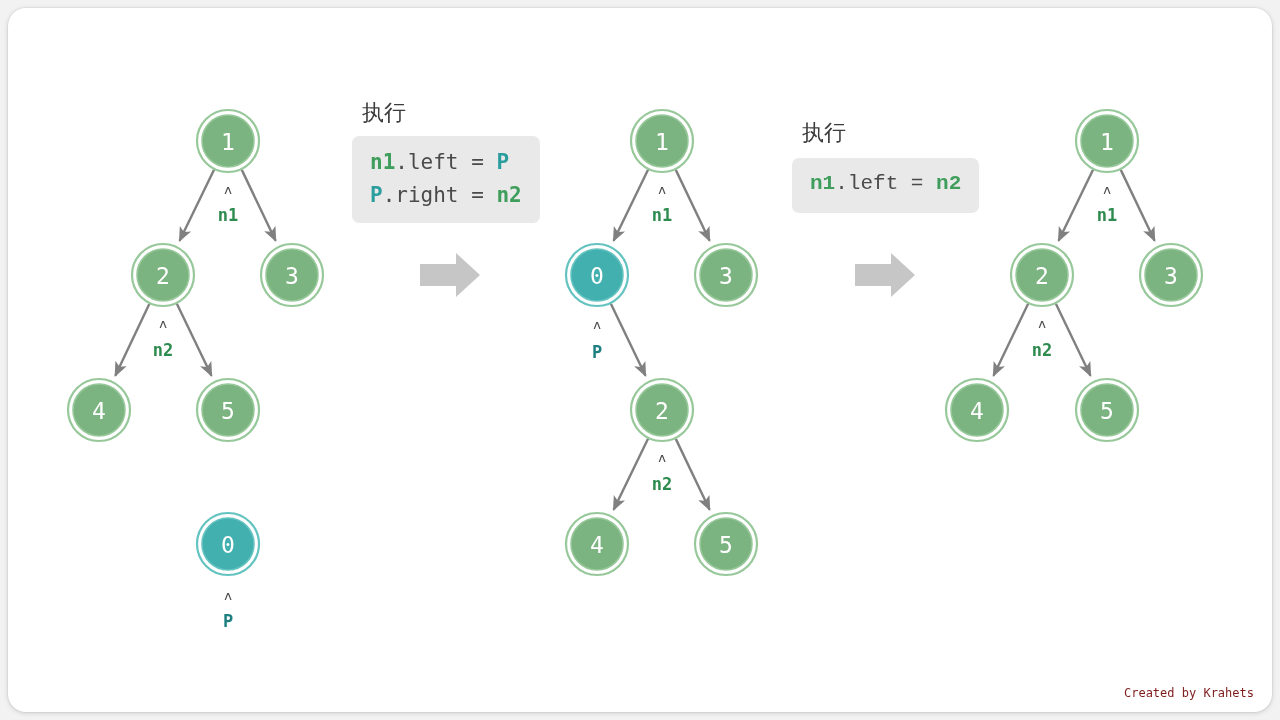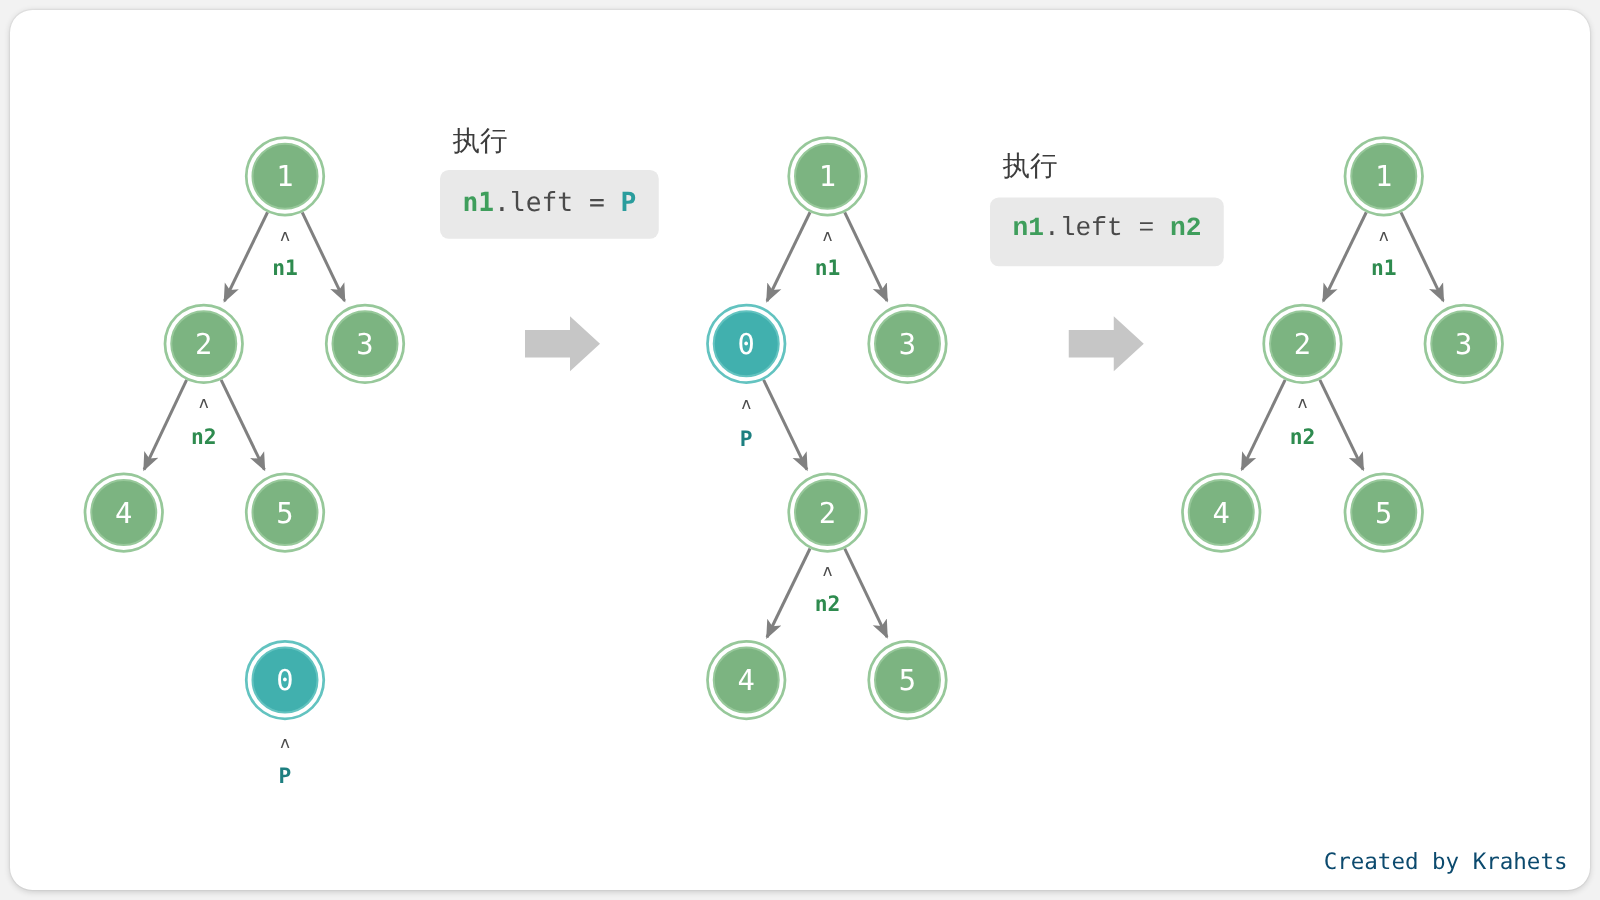--- a/index.html
+++ b/index.html
@@ -81,22 +81,22 @@
     white-space: pre;
   }
   .tok-n  { color: #3f9e5c; font-weight: bold; }
   .tok-p  { color: #2a9d9d; font-weight: bold; }
   .tok-op { color: #4a4a4a; }
   .credit {
     position: absolute;
     right: 26px;
     bottom: 20px;
     font-family: "DejaVu Sans Mono", monospace;
-    font-size: 18px;
-    color: #0c4a6e;
+    font-size: 12px;
+    color: #7f1d1d;
     white-space: nowrap;
   }
 </style>
 </head>
 <body>
 
 <div id="stage">
   <div id="card"></div>
 
   <svg id="diagram" viewBox="0 0 1280 720" xmlns="http://www.w3.org/2000/svg">
@@ -226,19 +226,19 @@
           <text x="1107" y="189" class="caret">ʌ</text>
           <text x="1107" y="215" class="ptr-label green">n1</text>
           <text x="1042" y="323" class="caret">ʌ</text>
           <text x="1042" y="350" class="ptr-label green">n2</text>
         </g>
       </g>
   </svg>
 
   <div id="overlay">
       <div class="cjk-label" style="left: 362px; top: 98px;">执行</div>
-      <div class="code-block" style="left: 352px; top: 136px;"><div><span class="tok-n">n1</span><span class="tok-op">.left = </span><span class="tok-p">P</span></div></div>
+      <div class="code-block" style="left: 352px; top: 136px;"><div><span class="tok-n">n1</span><span class="tok-op">.left = </span><span class="tok-p">P</span></div><div><span class="tok-p">P</span><span class="tok-op">.right = </span><span class="tok-n">n2</span></div></div>
       <div class="cjk-label" style="left: 802px; top: 118px;">执行</div>
       <div class="code-block" style="left: 792px; top: 158px; font-family: Liberation Mono, monospace;"><div><span class="tok-n">n1</span><span class="tok-op">.left = </span><span class="tok-n">n2</span></div></div>
     </div>
 
   <div class="credit">Created by Krahets</div>
 </div>
 
 </body></html>

